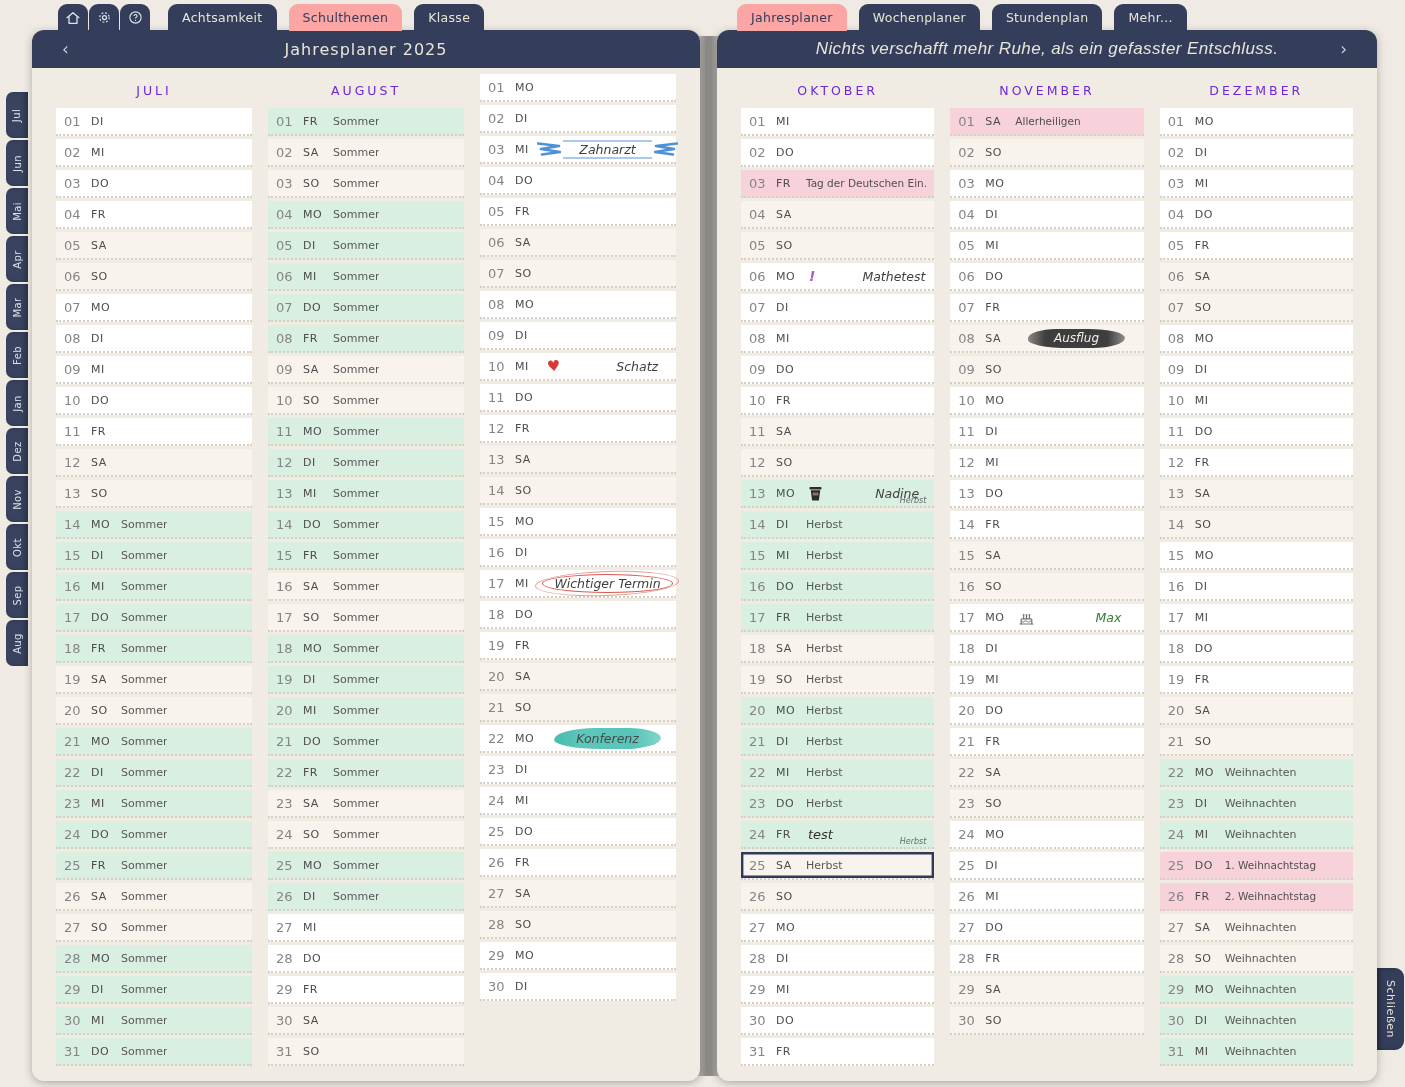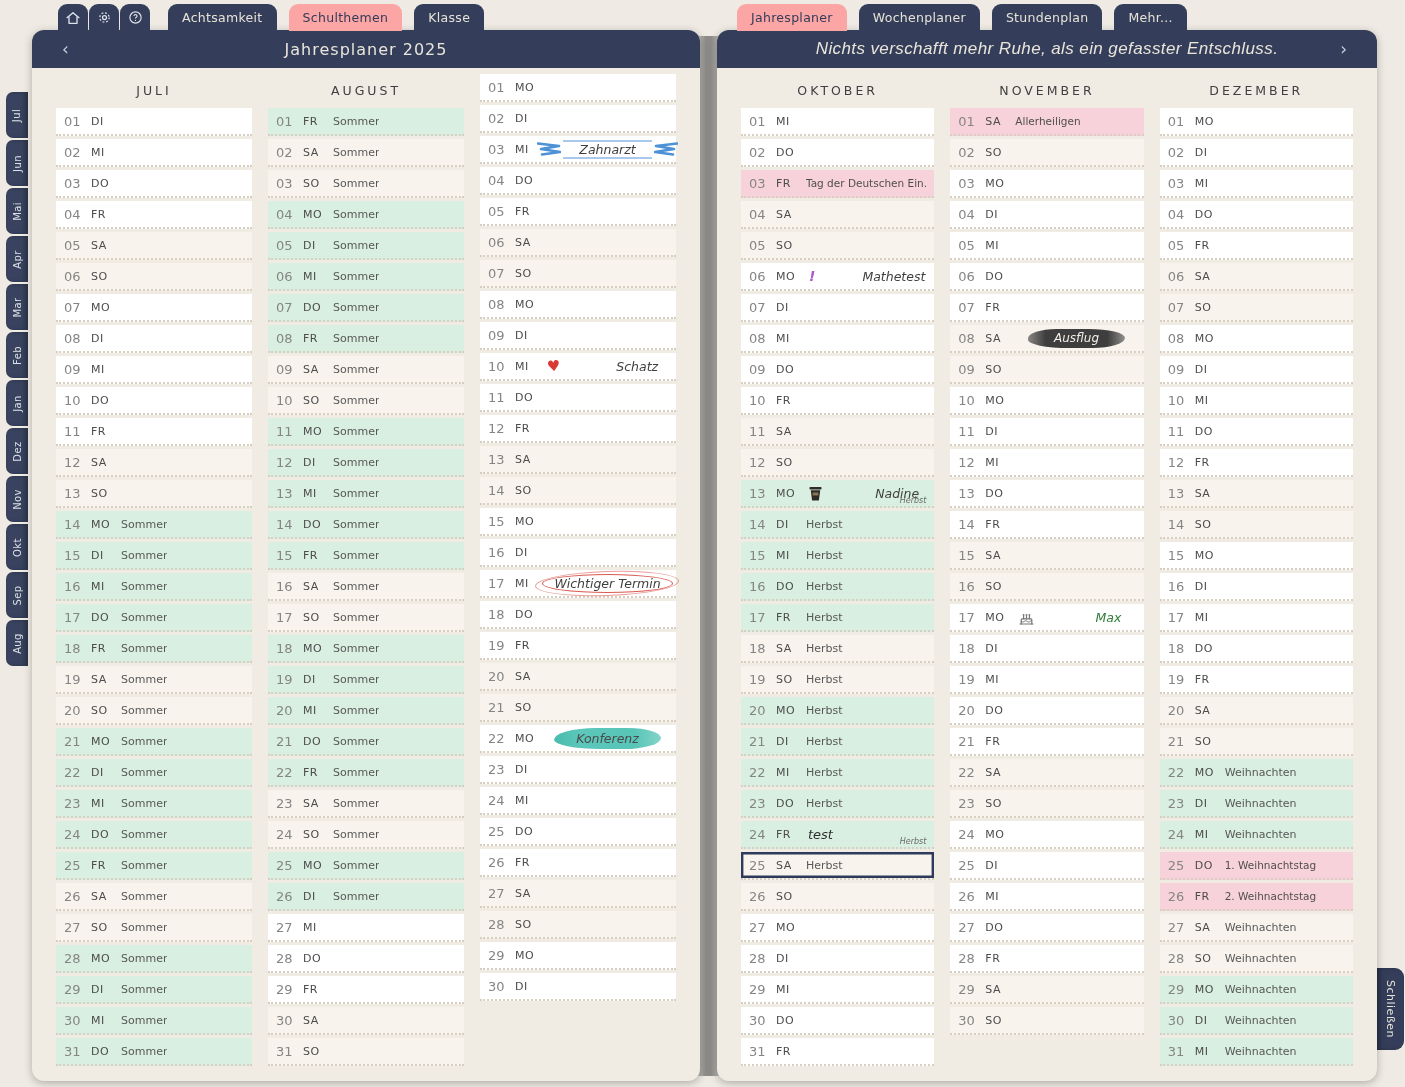--- a/index.html
+++ b/index.html
@@ -64,21 +64,21 @@
   .nav-chevron {
     position:absolute; top:0; bottom:0; display:flex; align-items:center;
     font-size:17px; color:#c6cbd8; cursor:pointer; padding:0 4px;
   }
   .nav-chevron.left-ch { left:26px; }
   .nav-chevron.right-ch { right:26px; }
 
   .columns { display:flex; gap:16px; padding:6px 24px 0; }
   .month-col { flex:1; min-width:0; }
   .month-title {
-    text-align:center; font-size:12.5px; letter-spacing:3px; color:#404040;
+    text-align:center; font-size:12.5px; letter-spacing:3px; color:#6d28d9;
     padding:9px 0 10px; text-transform:uppercase;
   }
 
   
   .day-row {
     position:relative; display:flex; align-items:center;
     height:28px; margin-bottom:3px; padding:0 6px 0 8px;
     background:#ffffff; border-bottom:2px dotted #d6cfc2;
   }
   .day-row.weekend { background:#f8f4ed; }

